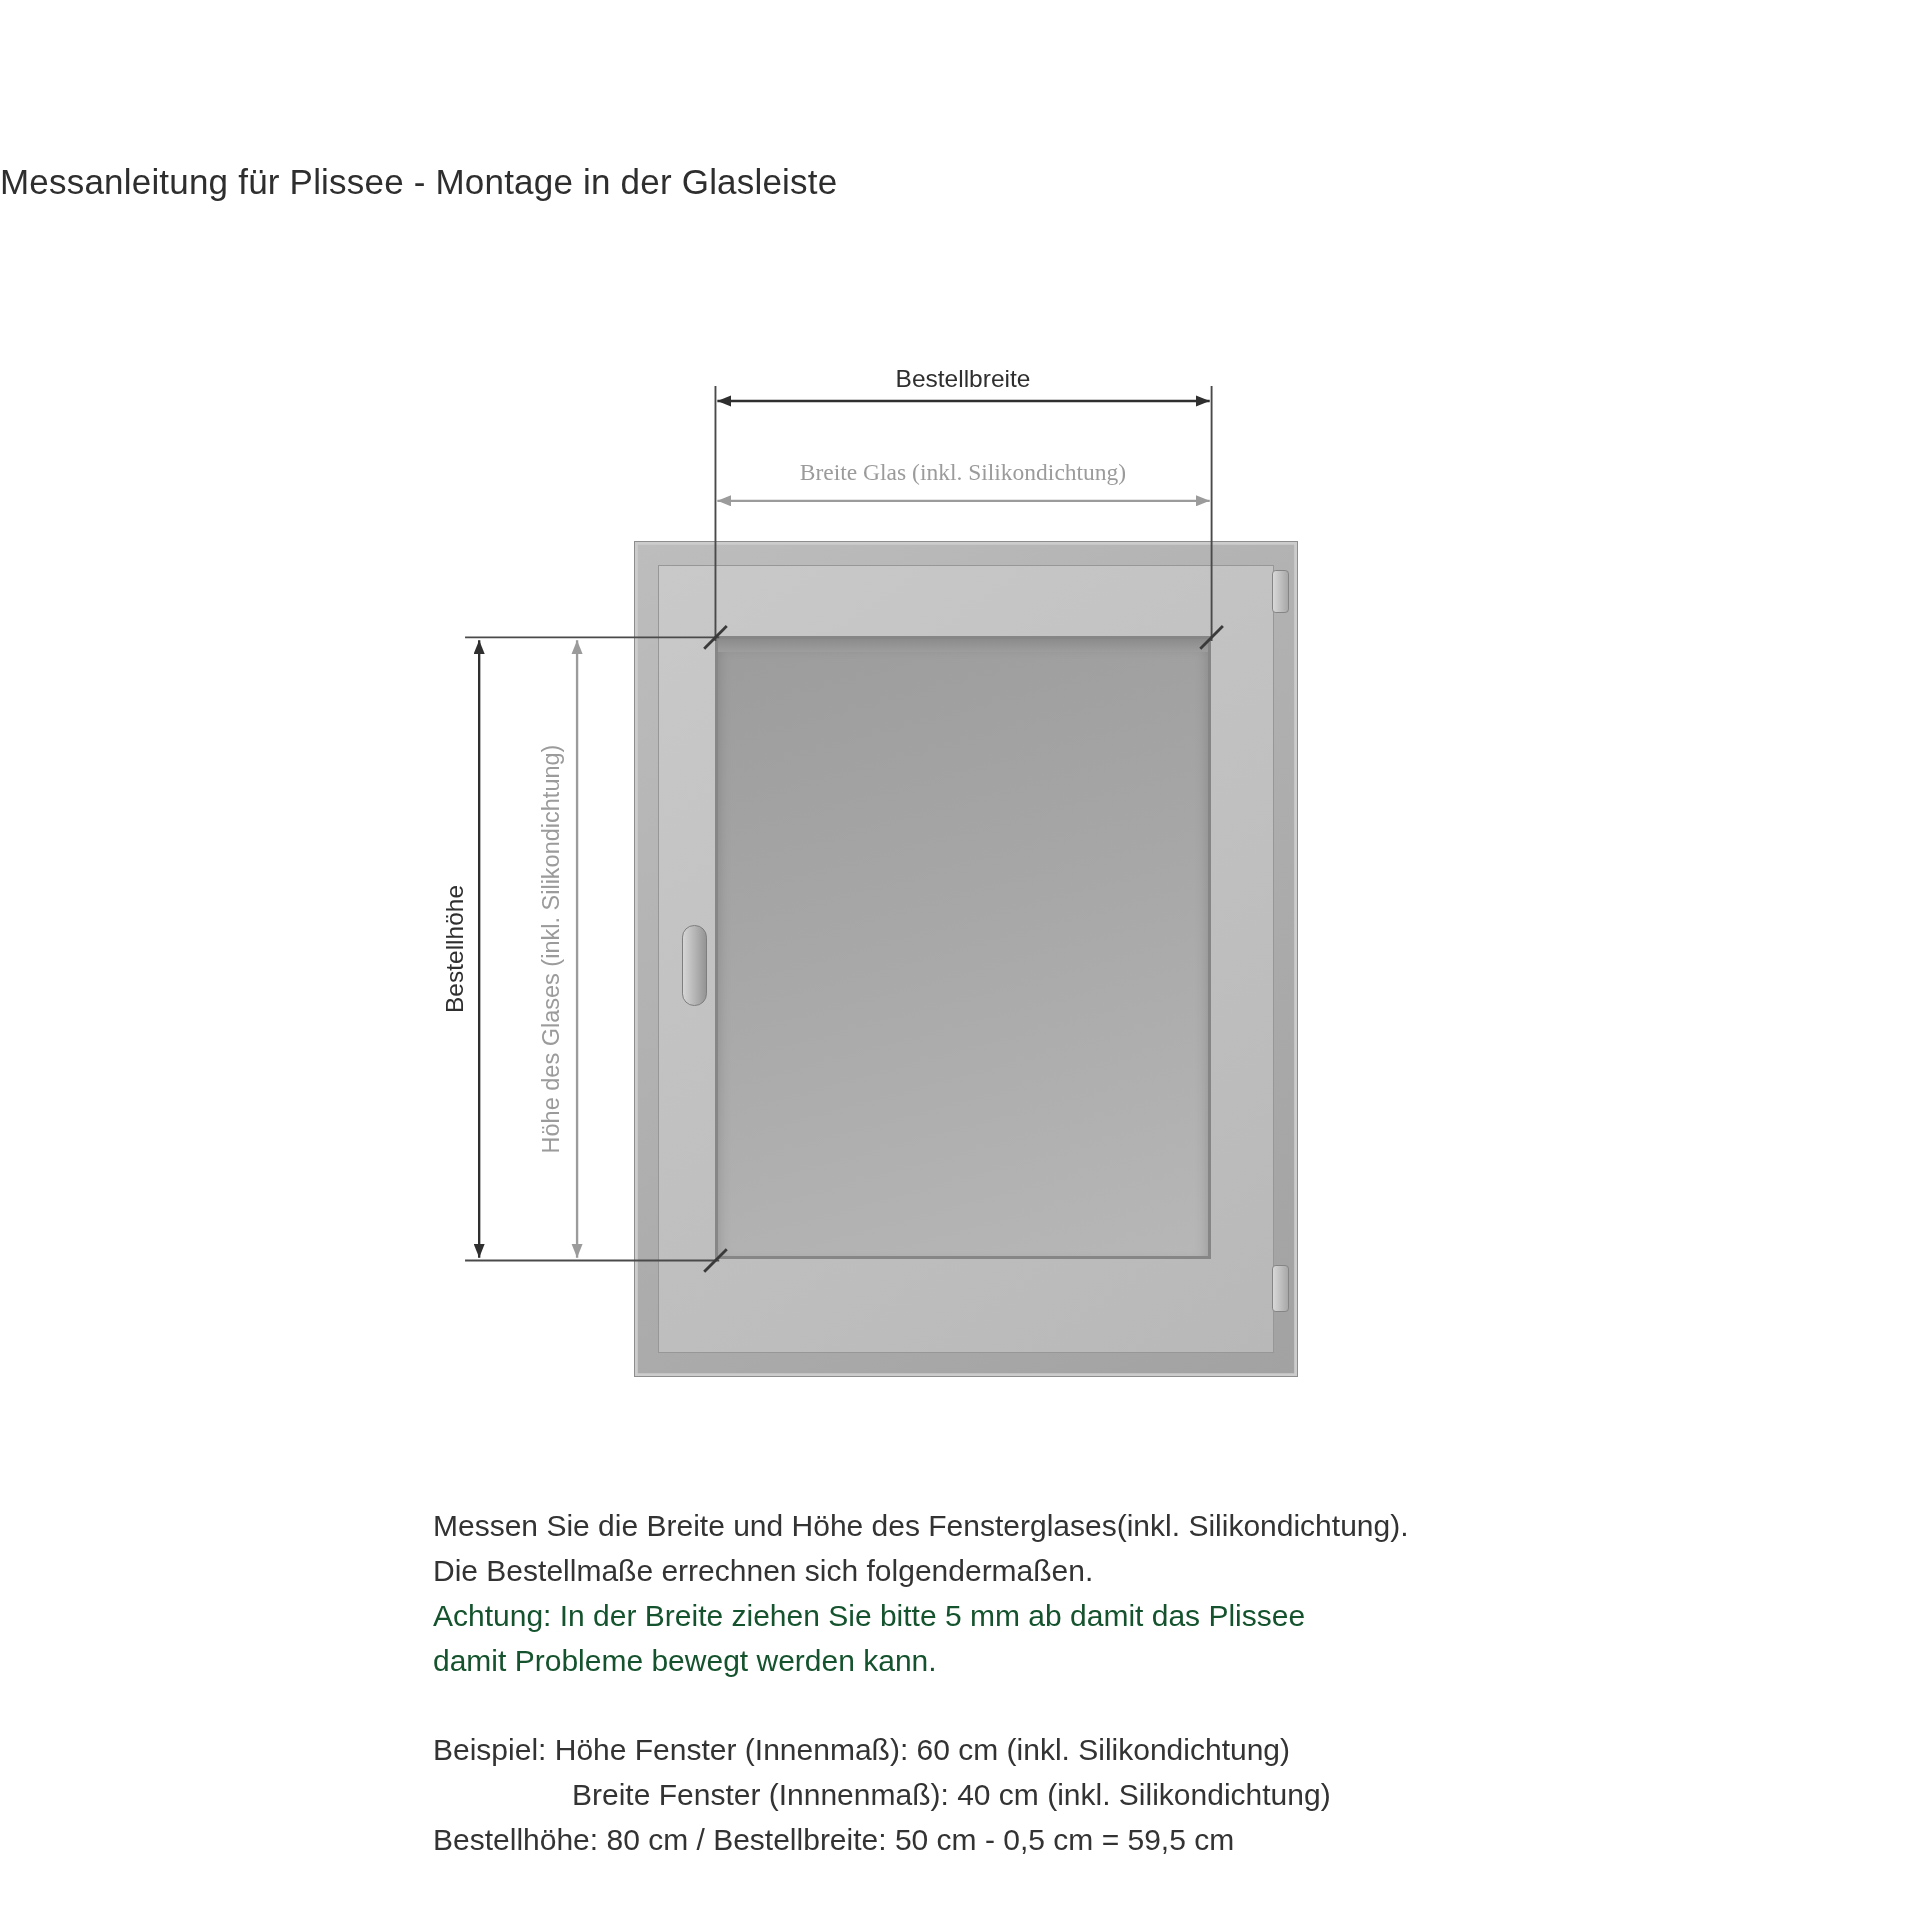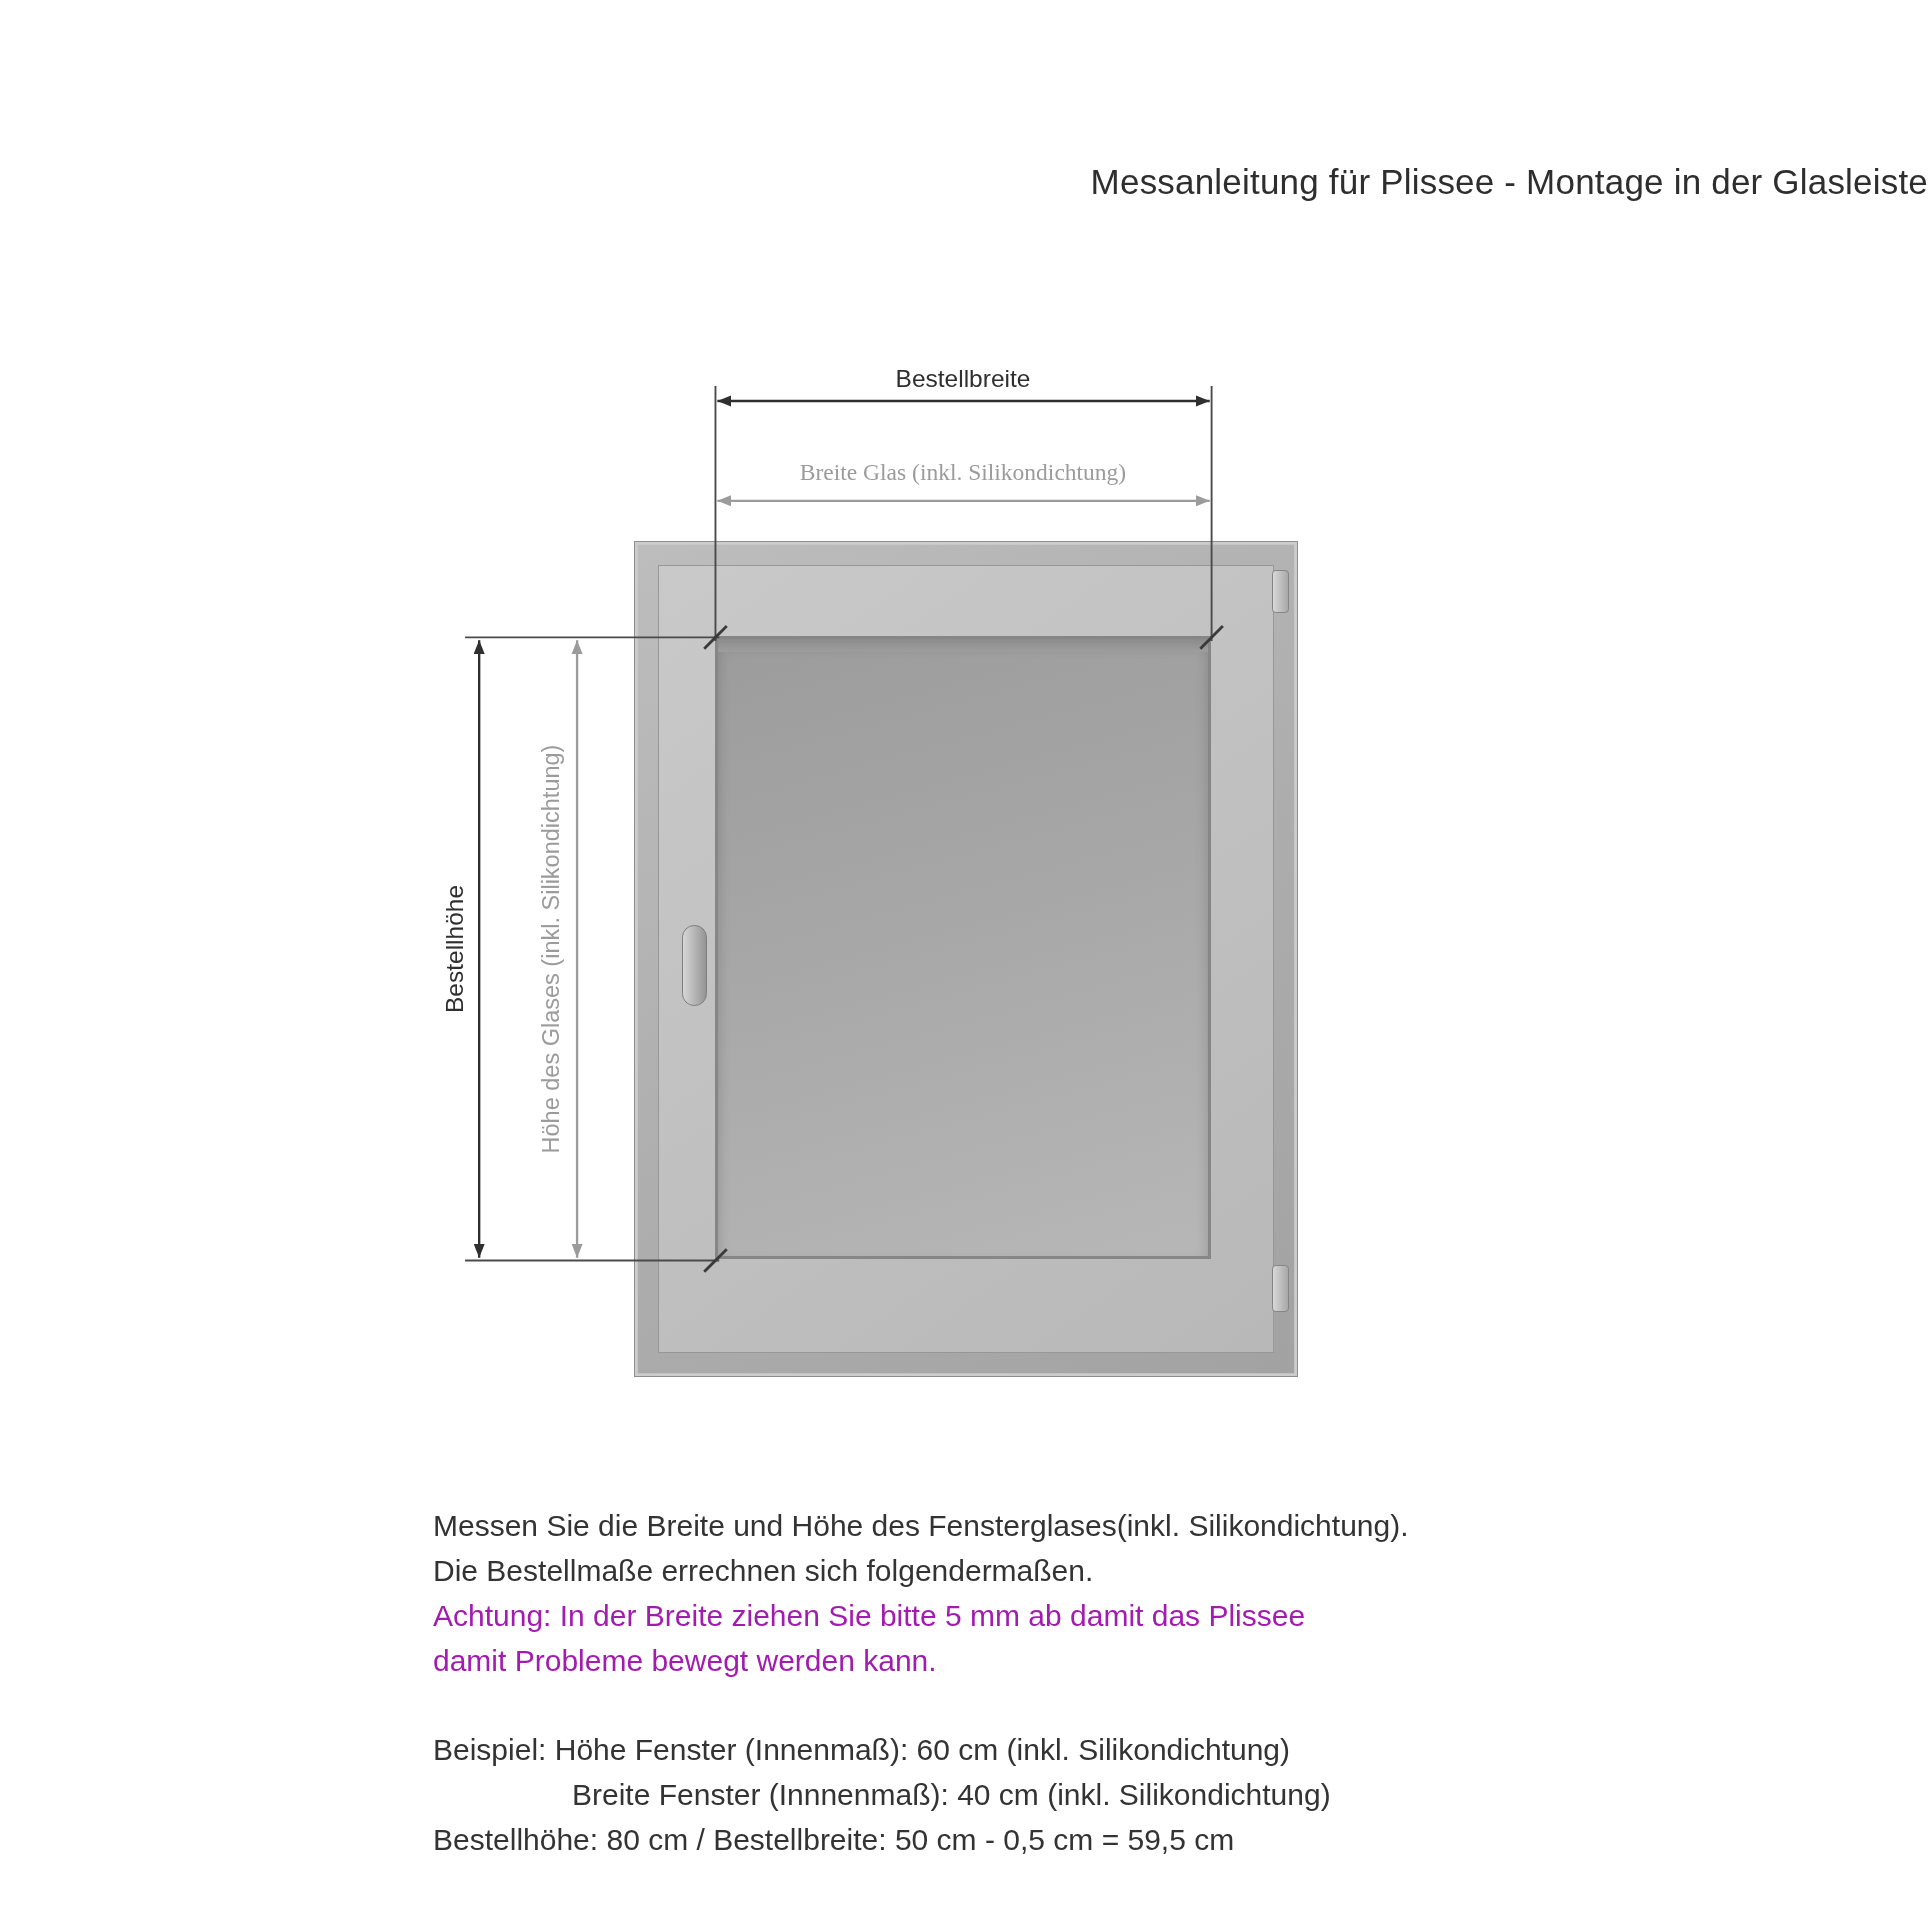--- a/index.html
+++ b/index.html
@@ -7,21 +7,21 @@
   .page {
     position:relative;
     width:1928px; height:1928px;
     background:#ffffff;
     font-family:"Liberation Sans", sans-serif;
     overflow:hidden;
   }
   .title {
     position:absolute;
     left:0; top:162px; width:100%;
-    text-align:right;
+    text-align:left;
     font-size:35px;
     color:#2e2e2e;
     letter-spacing:0.2px;
   }
   
   .window-outer {
     position:absolute;
     left:634px; top:541px; width:664px; height:836px;
     background:linear-gradient(145deg,#bdbdbd 0%,#adadad 55%,#a2a2a2 100%);
     border:1.9px solid #8d8d8d;
@@ -85,21 +85,21 @@
     transform:translate(-50%,-50%) rotate(-90deg);
   }
   
   .text-block {
     position:absolute;
     left:433px; top:1503px;
     font-size:30px;
     line-height:45px;
     color:#333333;
   }
-  .text-block .warning { color:#a21caf; }
+  .text-block .warning { color:#14532d; }
   .spacer { height:44px; }
   .indent { padding-left:139px; }
 </style>
 </head>
 <body>
 
 <div class="page">
 
   <div class="title">Messanleitung für Plissee - Montage in der Glasleiste</div>
 

